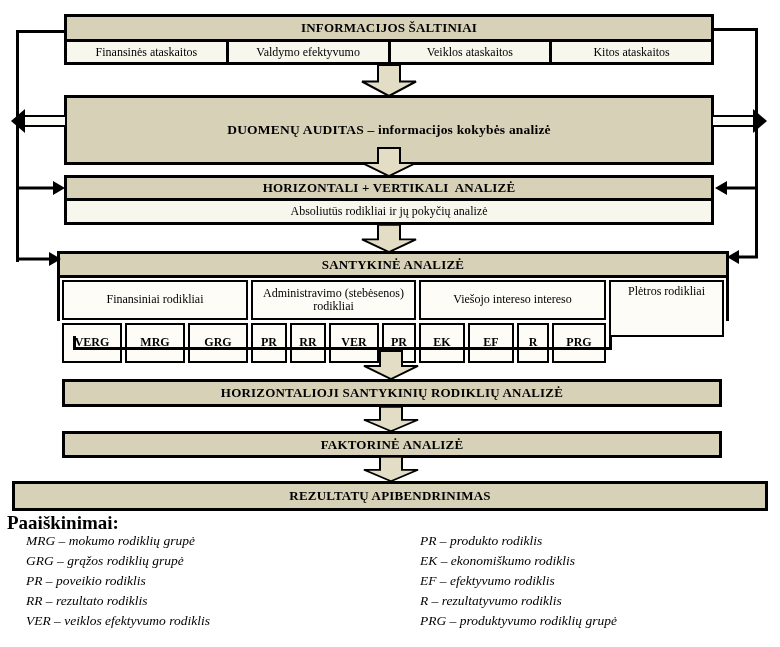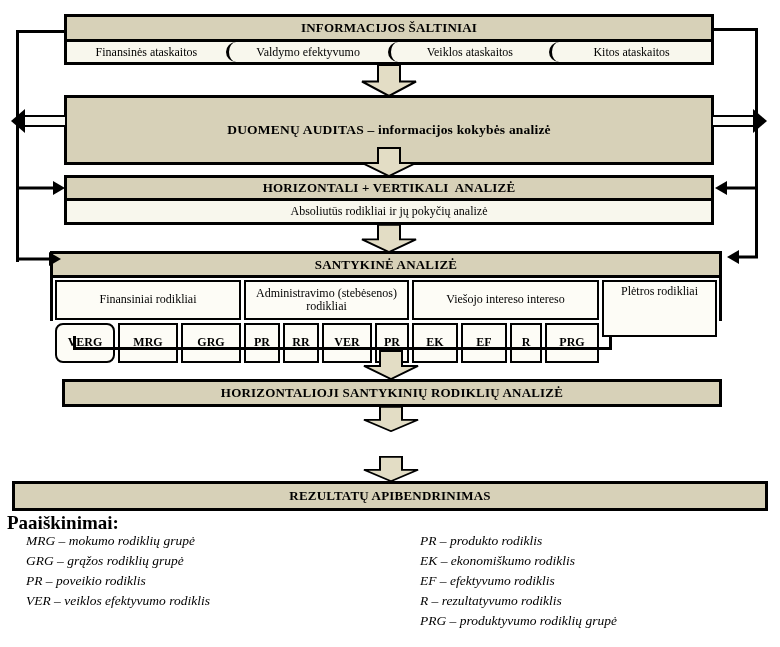--- a/index.html
+++ b/index.html
@@ -12,21 +12,21 @@
   html,body{margin:0;padding:0;background:#ffffff;}
   body{font-family:"Liberation Serif","DejaVu Serif",serif;color:#000;}
   .stage{position:relative;width:780px;height:647px;background:#fff;overflow:hidden;}
 
   .box{position:absolute;box-sizing:border-box;border:3px solid var(--line);background:var(--box-fill);}
   .title{display:flex;align-items:center;justify-content:center;text-align:center;
          font-weight:bold;font-size:13px;letter-spacing:.2px;white-space:pre;}
 
   .subcells{display:flex;width:100%;box-sizing:border-box;background:var(--subrow-fill);}
   .subcell{flex:1;display:flex;align-items:center;justify-content:center;
-           font-size:12px;text-align:center;box-sizing:border-box;padding:1px 2px;border-radius:10px;}
+           font-size:12px;text-align:center;box-sizing:border-box;padding:1px 2px;}
   .subcell + .subcell{border-left:3px solid var(--line);}
 
   .hdr{box-sizing:border-box;border-bottom:3px solid var(--line);background:var(--box-fill);}
 
   .lineV,.lineH{position:absolute;background:var(--line);}
 
   .arrow-svg{position:absolute;display:block;}
 
   
   .sa-body{position:absolute;left:0;right:0;display:flex;gap:3px;padding:2px;box-sizing:border-box;background:#fff;}
@@ -95,31 +95,31 @@
   </svg>
   <svg class="arrow-svg" style="left:715px;top:181px;" width="42" height="14" viewBox="0 0 42 14">
     <rect x="8" y="5.5" width="34" height="3" fill="#000"></rect>
       <polygon points="12,0 12,14 0,7" fill="#000"></polygon>
   </svg>
 
   <svg class="arrow-svg" style="left:360px;top:224px;" width="58" height="29" viewBox="0 0 58 32" preserveAspectRatio="none">
     <polygon points="18,1 40,1 40,17 56,17 29,31 2,17 18,17" fill="var(--arrow-fill)" stroke="#000" stroke-width="2"></polygon>
   </svg>
 
-  <div class="box" style="left:50px;top:251px;width:672px;height:70px;background:#e5e5e5;">
+  <div class="box" style="left:57px;top:251px;width:672px;height:70px;background:#e5e5e5;">
     <div class="hdr title" style="height:24px;">SANTYKINĖ ANALIZĖ</div>
     <div class="sa-body">
       <div class="sa-left">
         <div class="sa-row">
           <div class="cellbx grpbx" style="width:186px;">Finansiniai rodikliai</div>
           <div class="cellbx grpbx" style="width:165px;">Administravimo (stebėsenos) rodikliai</div>
           <div class="cellbx grpbx" style="width:187px;">Viešojo intereso intereso</div>
         </div>
         <div class="sa-row">
-          <div class="cellbx codebx" style="width:60px;border-radius:8px;">VERG</div>
+          <div class="cellbx codebx" style="width:60px;">VERG</div>
           <div class="cellbx codebx" style="width:60px;">MRG</div>
           <div class="cellbx codebx" style="width:60px;">GRG</div>
           <div class="cellbx codebx" style="width:36px;">PR</div>
           <div class="cellbx codebx" style="width:36px;">RR</div>
           <div class="cellbx codebx" style="width:50px;">VER</div>
           <div class="cellbx codebx" style="width:34px;">PR</div>
           <div class="cellbx codebx" style="width:46px;">EK</div>
           <div class="cellbx codebx" style="width:46px;">EF</div>
           <div class="cellbx codebx" style="width:32px;">R</div>
           <div class="cellbx codebx" style="width:54px;">PRG</div>
@@ -145,33 +145,35 @@
   <svg class="arrow-svg" style="left:362px;top:350px;" width="58" height="30" viewBox="0 0 58 32" preserveAspectRatio="none">
     <polygon points="18,1 40,1 40,17 56,17 29,31 2,17 18,17" fill="var(--arrow-fill)" stroke="#000" stroke-width="2"></polygon>
   </svg>
 
   <div class="box title" style="left:62px;top:379px;width:660px;height:28px;">HORIZONTALIOJI SANTYKINIŲ RODIKLIŲ ANALIZĖ</div>
 
   <svg class="arrow-svg" style="left:362px;top:406px;" width="58" height="26" viewBox="0 0 58 32" preserveAspectRatio="none">
     <polygon points="18,1 40,1 40,17 56,17 29,31 2,17 18,17" fill="var(--arrow-fill)" stroke="#000" stroke-width="2"></polygon>
   </svg>
 
+  <div class="box title" style="left:62px;top:431px;width:660px;height:27px;">FAKTORINĖ ANALIZĖ</div>
 
   <svg class="arrow-svg" style="left:362px;top:456px;" width="58" height="26" viewBox="0 0 58 32" preserveAspectRatio="none">
     <polygon points="18,1 40,1 40,17 56,17 29,31 2,17 18,17" fill="var(--arrow-fill)" stroke="#000" stroke-width="2"></polygon>
   </svg>
 
   <div class="box title" style="left:12px;top:481px;width:756px;height:30px;">REZULTATŲ APIBENDRINIMAS</div>
 
   <div class="legend-title" style="left:7px;top:512px;">Paaiškinimai:</div>
 
   <div class="legend-col" style="left:26px;top:531px;width:360px;">
     <div class="legend-item">MRG – mokumo rodiklių grupė</div>
     <div class="legend-item">GRG – grąžos rodiklių grupė</div>
     <div class="legend-item">PR – poveikio rodiklis</div>
+    <div class="legend-item">RR – rezultato rodiklis</div>
     <div class="legend-item">VER – veiklos efektyvumo rodiklis</div>
   </div>
 
   <div class="legend-col" style="left:420px;top:531px;width:340px;">
     <div class="legend-item">PR – produkto rodiklis</div>
     <div class="legend-item">EK – ekonomiškumo rodiklis</div>
     <div class="legend-item">EF – efektyvumo rodiklis</div>
     <div class="legend-item">R – rezultatyvumo rodiklis</div>
     <div class="legend-item">PRG – produktyvumo rodiklių grupė</div>
   </div>

